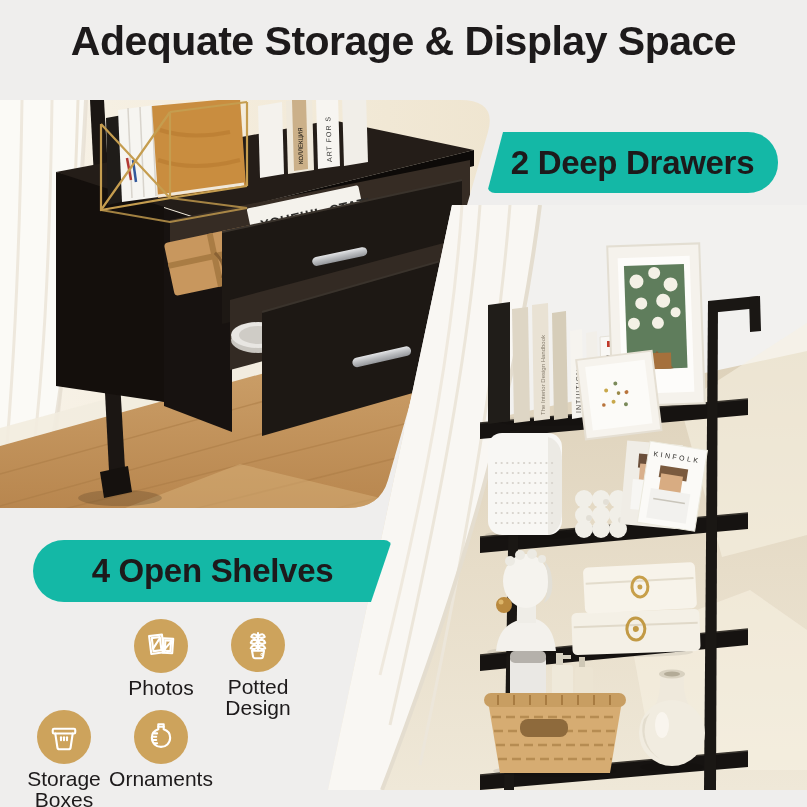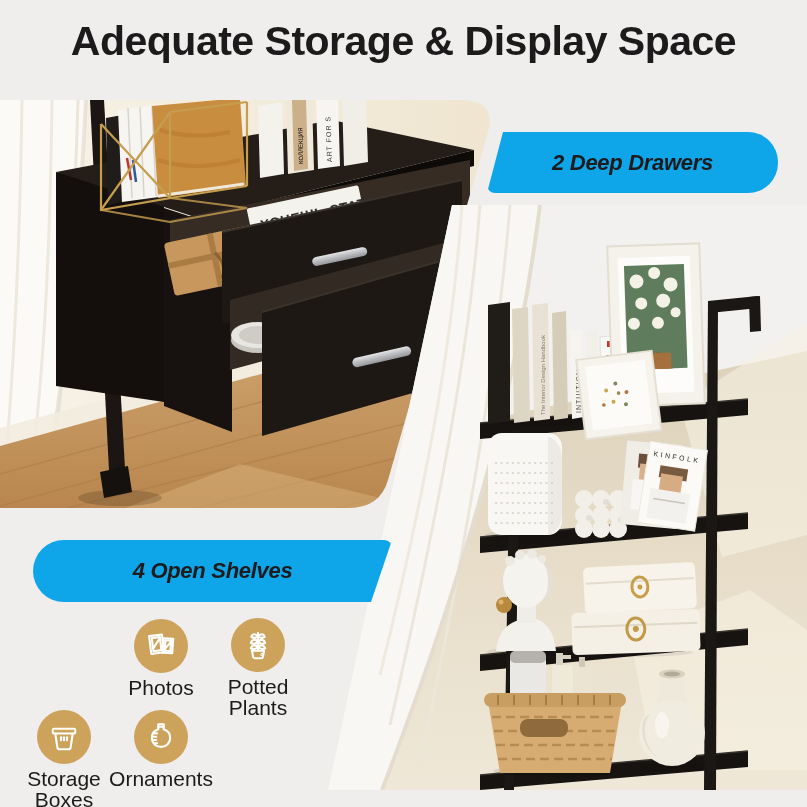--- a/index.html
+++ b/index.html
@@ -8,22 +8,22 @@
 
   #page-title{position:absolute;left:0;top:18px;width:807px;text-align:center;
     font-size:41px;font-weight:700;letter-spacing:-0.5px;color:#1d1a1b;}
 
   .photo{position:absolute;}
   #left-photo{left:0;top:100px;width:500px;height:410px;}
   #left-photo svg{clip-path:path("M0,0 H460 Q497,0 488,32 L388,380 Q380,408 348,408 H0 Z");}
   #right-photo{left:320px;top:205px;width:487px;height:585px;}
   #right-photo svg{clip-path:path("M132,0 H487 V585 H8 Z");}
 
-  .badge{position:absolute;background:#0ea5e9;color:#1d1a1b;font-weight:700;font-size:22px;
-    display:flex;align-items:center;justify-content:center;letter-spacing:-0.3px;font-style:italic;}
+  .badge{position:absolute;background:#14b8a6;color:#1d1a1b;font-weight:700;font-size:33px;
+    display:flex;align-items:center;justify-content:center;letter-spacing:-0.3px;}
   #badge-drawers{left:487px;top:132px;width:291px;height:61px;
     border-radius:8px 30px 30px 8px;
     clip-path:polygon(16px 0, 100% 0, 100% 100%, 0 100%);}
   #badge-shelves{left:33px;top:540px;width:359px;height:62px;
     border-radius:31px 8px 8px 31px;
     clip-path:polygon(0 0, 100% 0, calc(100% - 21px) 100%, 0 100%);}
 
   .feature{position:absolute;width:54px;}
   .feature .circle{width:54px;height:54px;border-radius:50%;background:#cda35c;
     display:flex;align-items:center;justify-content:center;}
@@ -425,21 +425,21 @@
         <path d="M12,9.5 q-3.8,-2.2 -4.8,1 q3,1.8 4.8,-1"></path>
         <path d="M12,9.5 q3.8,-2.2 4.8,1 q-3,1.8 -4.8,-1"></path>
         <path d="M12,13 q-3.8,-2 -4.8,1.2 q3,1.6 4.8,-1.2"></path>
         <path d="M12,13 q3.8,-2 4.8,1.2 q-3,1.6 -4.8,-1.2"></path>
         <path d="M8,15.8 h8 l-0.7,4 a1.2,1.2 0 0 1 -1.2,1 h-4.2 a1.2,1.2 0 0 1 -1.2,-1 z"></path>
         <circle cx="14.6" cy="18.4" r="0.3"></circle>
       </svg>
     </div>
     <div class="label">
       <span>Potted</span>
-      <span>Plants</span>
+      <span>Design</span>
     </div>
   </div>
 
   <div class="feature" id="feature-ornaments">
     <div class="circle">
       <svg class="icon-svg" viewBox="0 0 24 24">
         <path d="M10.2,3.5 h3.6 v3.4 c2.7,0.9 4.3,3 4.3,5.6 c0,3.7 -2.9,6.1 -6.1,6.1 c-3.2,0 -6.1,-2.4 -6.1,-6.1 c0,-2.6 1.6,-4.7 4.3,-5.6 z"></path>
         <line x1="10.2" y1="5.2" x2="13.8" y2="5.2"></line>
         <line x1="7.6" y1="9.6" x2="9.4" y2="9.6"></line>
         <line x1="7" y1="11.8" x2="8.8" y2="11.8"></line>

